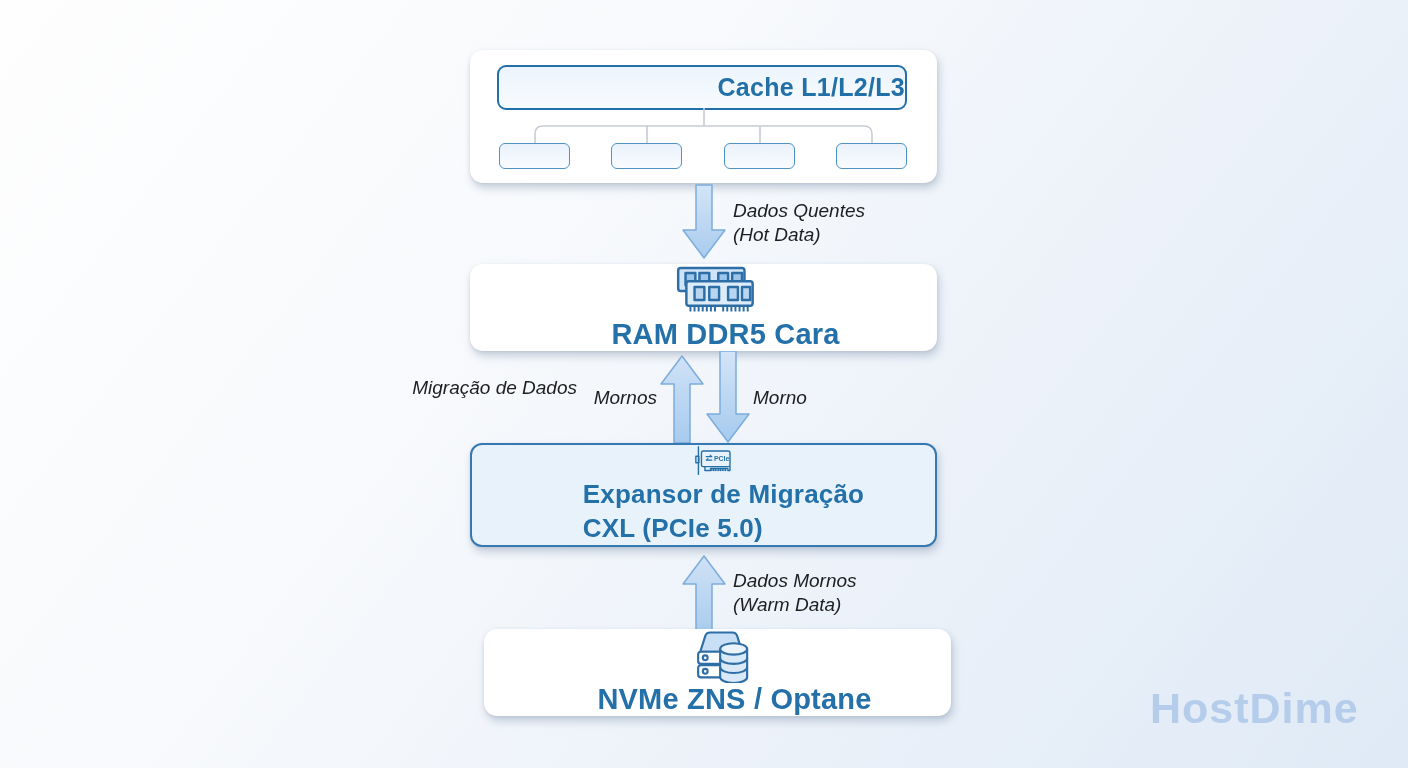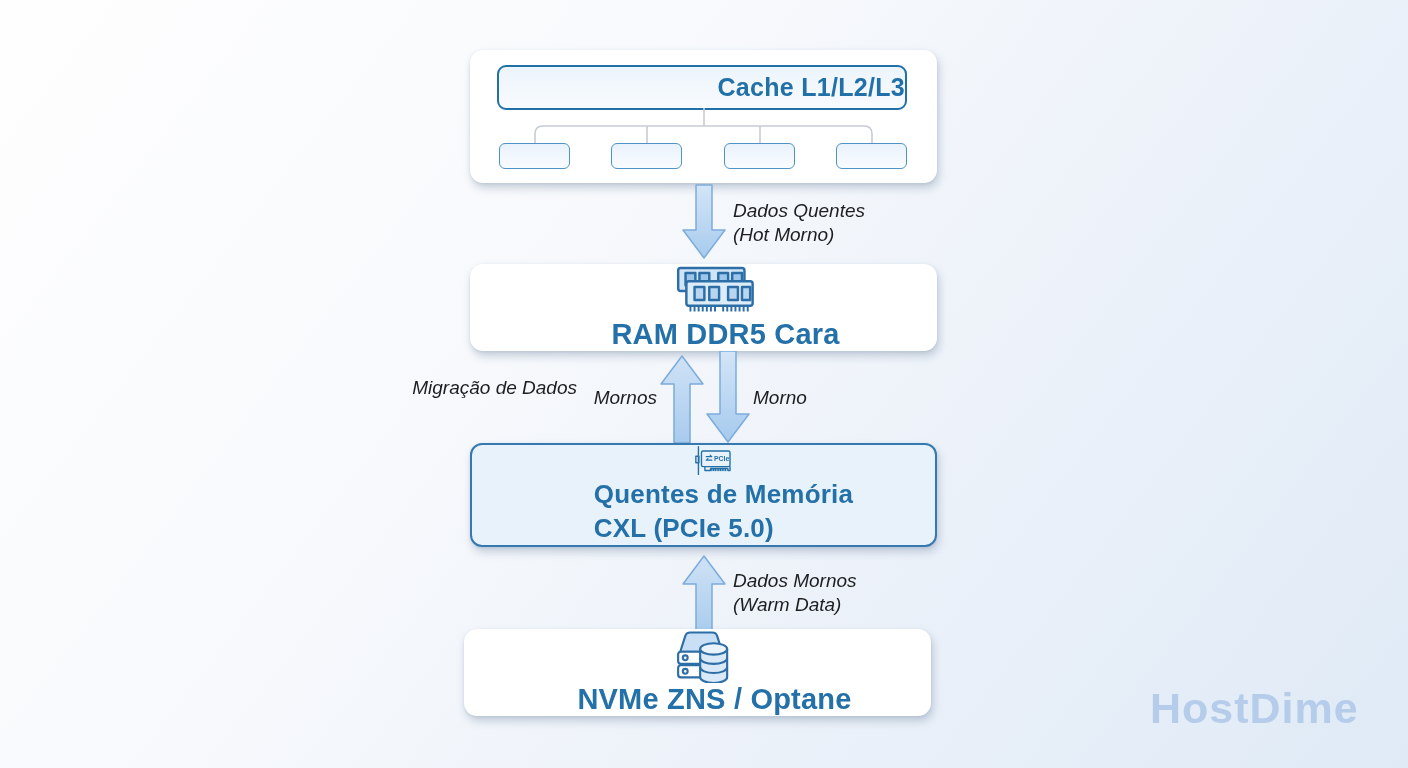--- a/index.html
+++ b/index.html
@@ -24,21 +24,21 @@
   .cache-tree{position:absolute;left:0;top:58px;}
   .cache-sub{
     position:absolute;top:93px;width:69px;height:24px;
     border:1.5px solid #4f92c6;border-radius:6px;
     background:linear-gradient(180deg,#e9f2fb,#f9fcff);
   }
   .sub-0{left:29px}.sub-1{left:141px}.sub-2{left:254px}.sub-3{left:366px}
   
   .node-row{display:flex;align-items:center;flex-direction:column;}
   .ram-card{left:470px;top:264px;width:467px;height:87px;padding-left:22px;box-sizing:border-box;}
-  .nvme-card{left:464px;top:629px;width:467px;height:87px;padding-left:10px;box-sizing:border-box;}
+  .nvme-card{left:484px;top:629px;width:467px;height:87px;padding-left:10px;box-sizing:border-box;}
   .cxl-card{
     left:470px;top:443px;width:467px;height:104px;padding-left:20px;box-sizing:border-box;
     background:#e8f2fb;border:2px solid #3579b0;border-radius:12px;
   }
   .node-title{
     color:#2470a8;font-weight:bold;font-size:29px;letter-spacing:.2px;margin-left:22px;white-space:nowrap;
   }
   .cxl-title{font-size:26px;line-height:34px;margin-left:20px;white-space:nowrap;}
   
   .arrow{position:absolute;}
@@ -75,21 +75,21 @@
   <defs>
       <linearGradient id="g1" x1="0" y1="0" x2="0" y2="1">
     <stop offset="0" stop-color="#d3e5f7"></stop>
         <stop offset="1" stop-color="#a8cbee"></stop>
   </linearGradient>
     </defs>
   <polygon points="14,1 30,1 30,46 43,46 22,74 1,46 14,46" fill="url(#g1)" stroke="#7cacdc" stroke-width="1.5" stroke-linejoin="round"></polygon>
 </svg>
 <div class="edge-label lbl-hot">
   <div>Dados Quentes</div>
-  <div>(Hot Morno)</div>
+  <div>(Hot Data)</div>
 </div>
 
 <div class="card ram-card node-row">
   <svg width="88" height="58" viewBox="0 0 100 66">
     <g stroke="#2d6ea6" stroke-width="3" stroke-linejoin="round">
       <rect x="5" y="5" width="81" height="28" rx="3" fill="#cfe4f6"></rect>
       <rect x="14" y="11" width="12" height="15" fill="#9ec6ea"></rect>
       <rect x="31" y="11" width="12" height="15" fill="#9ec6ea"></rect>
       <rect x="54" y="11" width="12" height="15" fill="#9ec6ea"></rect>
       <rect x="71" y="11" width="12" height="15" fill="#9ec6ea"></rect>
@@ -134,21 +134,21 @@
       <path d="M12 4 V68"></path>
       <rect x="6" y="26" width="7" height="15"></rect>
       <rect x="19" y="14" width="66" height="36" rx="4"></rect>
       <path d="M27 50 v9 h13 v-5 h40 v5 h5 v-9"></path>
       <path d="M43 54 v5 M47 54 v5 M51 54 v5 M55 54 v5 M59 54 v5 M63 54 v5 M67 54 v5 M71 54 v5 M75 54 v5"></path>
       <path d="M30 27 h13 M43 27 l-4 -3.5 M30 35 h13 M30 35 l4 -3.5" stroke-width="2.6"></path>
     </g>
     <text x="48" y="38" font-size="16" font-weight="bold" fill="#2470a8" font-family="Liberation Sans, sans-serif">PCIe</text>
   </svg>
   <div class="node-title cxl-title">
-    <div>Quentes de Memória</div>
+    <div>Expansor de Migração</div>
     <div>CXL (PCIe 5.0)</div>
   </div>
 </div>
 
 <svg class="arrow" style="left:682px;top:555px" width="44" height="76">
   <defs>
       <linearGradient id="g4" x1="0" y1="0" x2="0" y2="1">
     <stop offset="0" stop-color="#cfe2f6"></stop>
         <stop offset="1" stop-color="#abcdee"></stop>
   </linearGradient>

